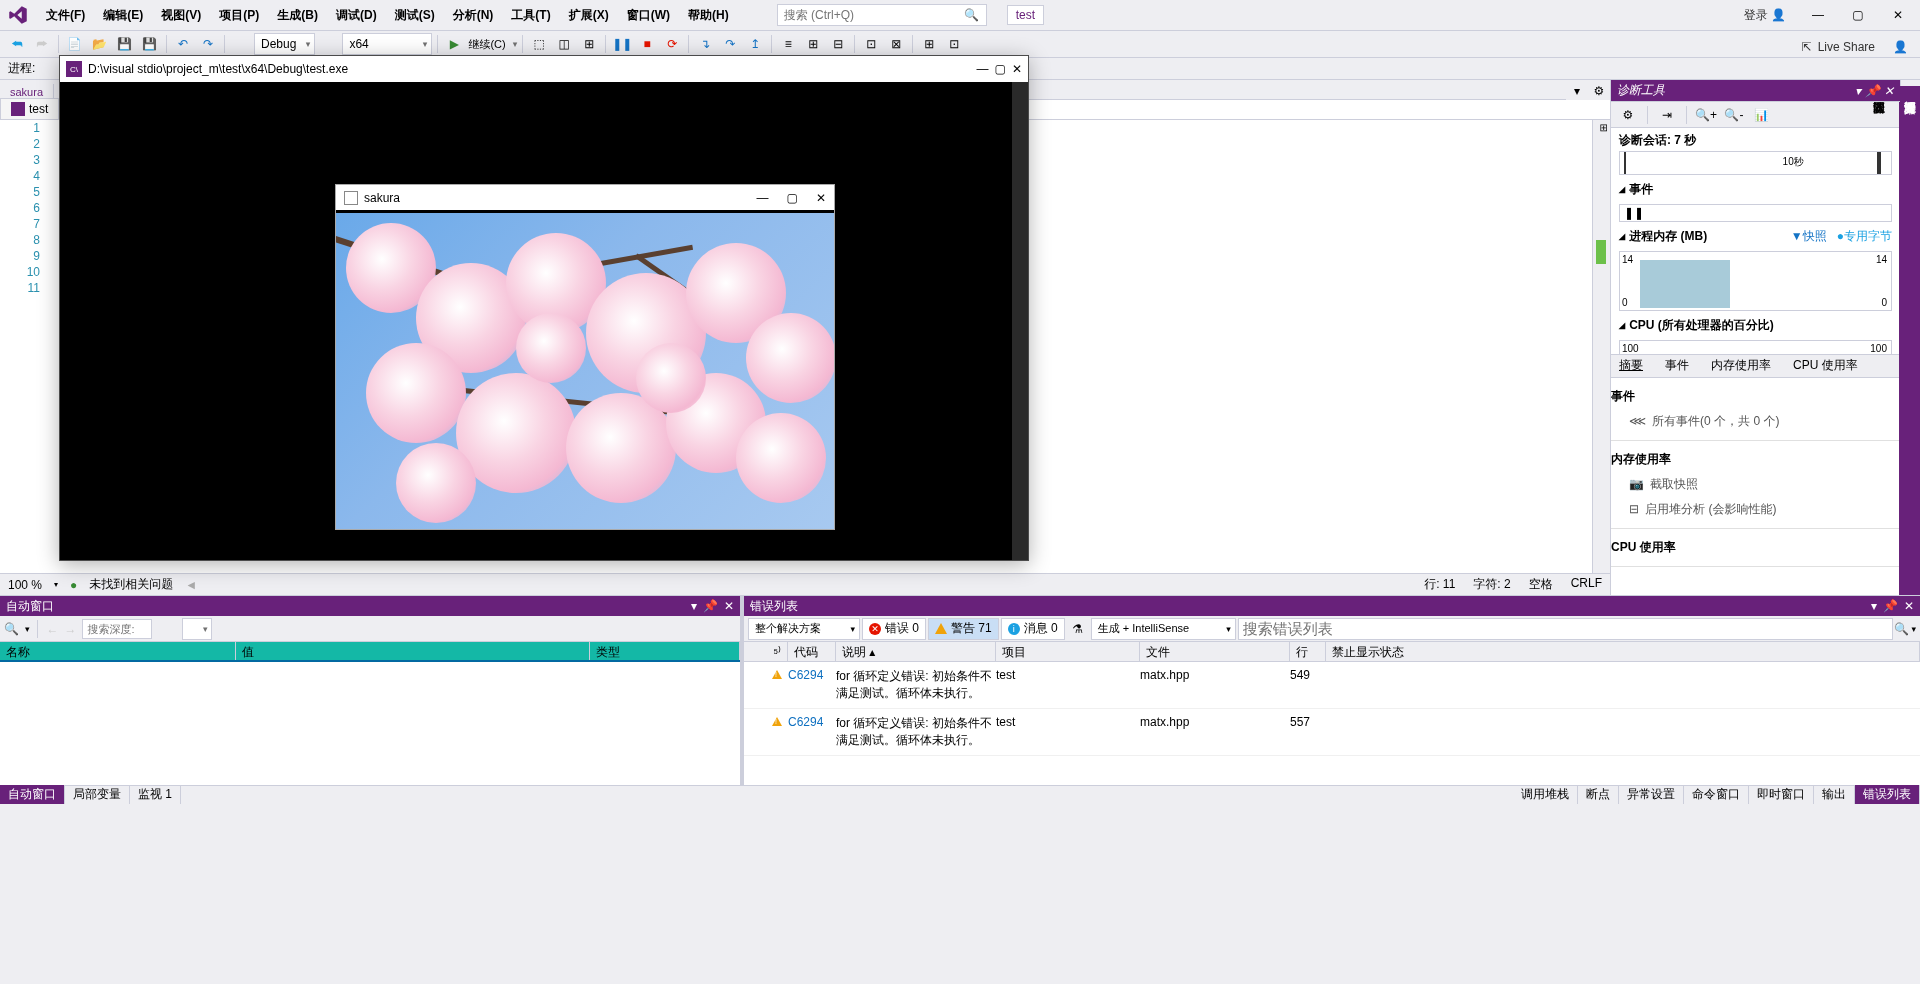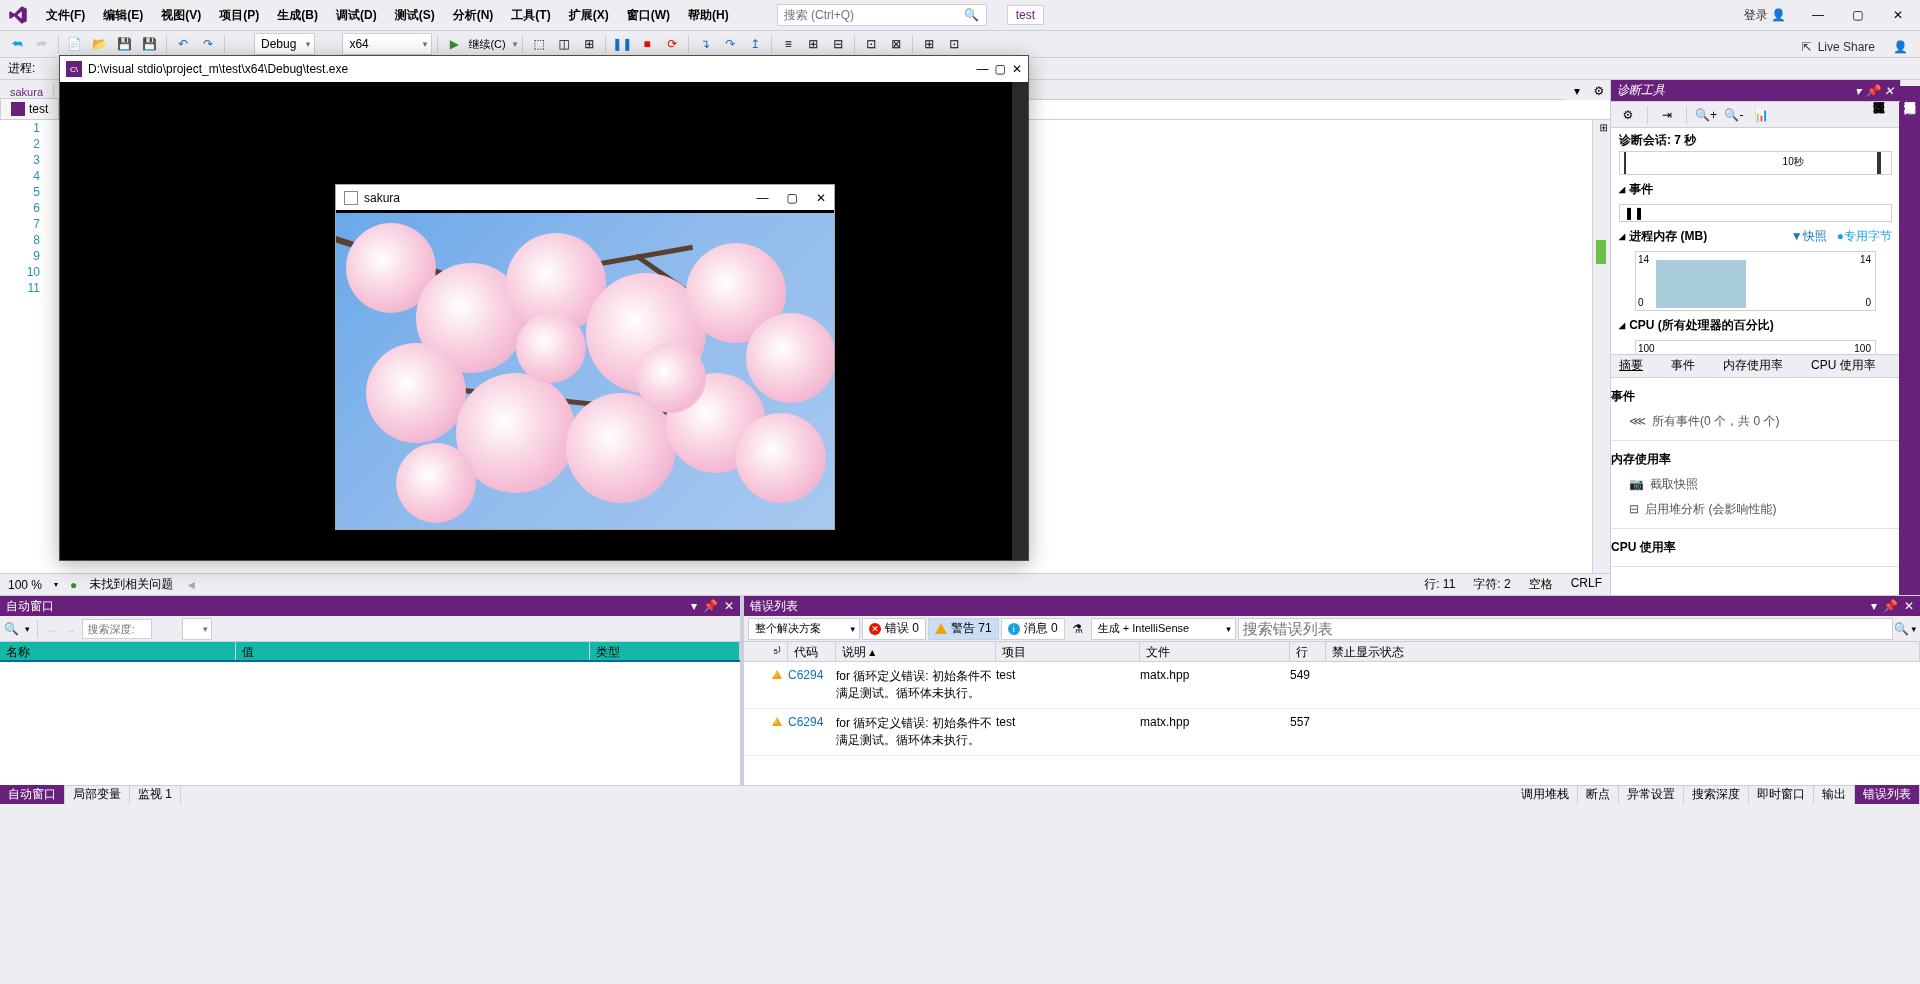--- a/index.html
+++ b/index.html
@@ -36,27 +36,27 @@
 .panel-title { background: #eeeef2; height: 22px; display: flex; align-items: center; padding: 0 6px; border-bottom: 1px solid #cccedb; font-size: 11px; position: relative; font-style: italic; }
 .panel-title .tools { margin-left: auto; display: flex; gap: 4px; }
 .diag-toolbar { height: 26px; background: #eeeef2; border-bottom: 1px solid #cccedb; display: flex; align-items: center; gap: 6px; padding: 0 6px; }
 .diag-content { flex: 1; background: #fff; overflow: auto; padding: 4px 8px; font-size: 11px; }
 .diag-sec-title { font-weight: bold; padding: 4px 0; display: flex; align-items: center; gap: 4px; }
 .diag-sec-title::before { content: "◢"; font-size: 8px; }
 .timeline { height: 24px; background: #fff; border: 1px solid #cccedb; margin: 2px 0; position: relative; }
 .timeline .tick { position: absolute; left: 4px; top: 0; width: 2px; height: 100%; background: #333; }
 .timeline .tick2 { position: absolute; right: 10px; top: 0; width: 4px; height: 100%; background: #333; }
 .timeline .lbl { position: absolute; left: 60%; top: 3px; font-size: 10px; }
-.mini-chart { height: 60px; border: 1px solid #cccedb; background: #fff; margin: 2px 16px; position: relative; }
+.mini-chart { height: 60px; border: 1px solid #cccedb; background: #fff; margin: 2px 0; position: relative; }
 .mini-chart .fill { position: absolute; left: 20px; top: 8px; width: 90px; height: 48px; background: #a8cbd9; }
 .mini-chart .lbl-l { position: absolute; left: 2px; top: 2px; font-size: 10px; }
 .mini-chart .lbl-l2 { position: absolute; left: 2px; bottom: 2px; font-size: 10px; }
 .mini-chart .lbl-r { position: absolute; right: 4px; top: 2px; font-size: 10px; }
 .mini-chart .lbl-r2 { position: absolute; right: 4px; bottom: 2px; font-size: 10px; }
-.diag-tabs { height: 24px; border-top: 1px solid #cccedb; border-bottom: 1px solid #cccedb; background: #eeeef2; display: flex; align-items: center; gap: 28px; padding: 0 8px; font-size: 11px; }
+.diag-tabs { height: 24px; border-top: 1px solid #cccedb; border-bottom: 1px solid #cccedb; background: #eeeef2; display: flex; align-items: center; gap: 22px; padding: 0 8px; font-size: 11px; }
 .diag-subsec { padding: 6px 0; border-bottom: 1px solid #e0e0e0; }
 .diag-subsec .hdr { font-weight: bold; padding: 4px 0; }
 .diag-subsec .item { padding: 4px 0 4px 18px; color: #555; display: flex; align-items: center; gap: 6px; }
 .side-tabs-right { width: 20px; background: #eeeef2; border-left: 1px solid #cccedb; writing-mode: vertical-rl; text-orientation: upright; padding-top: 6px; font-size: 11px; display: flex; flex-direction: column; gap: 10px; }
 .side-tabs-right .t { background: #68217a; color: #fff; padding: 6px 2px; cursor: pointer; }
 .side-tabs-right .t2 { padding: 6px 2px; cursor: pointer; }
 .liveshare { position: absolute; right: 12px; top: 40px; display: flex; align-items: center; gap: 6px; color: #333; font-size: 12px; }
 .bottom-area { display: flex; height: 190px; border-top: 1px solid #cccedb; }
 .auto-window { width: 744px; border-right: 4px solid #cccedb; display: flex; flex-direction: column; background: #fff; }
 .pw-title { background: #68217a; color: #fff; height: 20px; display: flex; align-items: center; padding: 0 6px; font-size: 11px; }
@@ -411,21 +411,21 @@
 </div>
 
 <div class="bottom-tabs">
   <span class="active">自动窗口</span>
   <span>局部变量</span>
   <span>监视 1</span>
   <div style="flex:1"></div>
   <span>调用堆栈</span>
   <span>断点</span>
   <span>异常设置</span>
-  <span>搜索深度</span>
+  <span>命令窗口</span>
   <span>即时窗口</span>
   <span>输出</span>
   <span class="active">错误列表</span>
 </div>
 
 <div class="console-win">
   <div class="console-title">
     <span class="ico">C\</span>
     <span>D:\visual stdio\project_m\test\x64\Debug\test.exe</span>
     <div class="tools">

